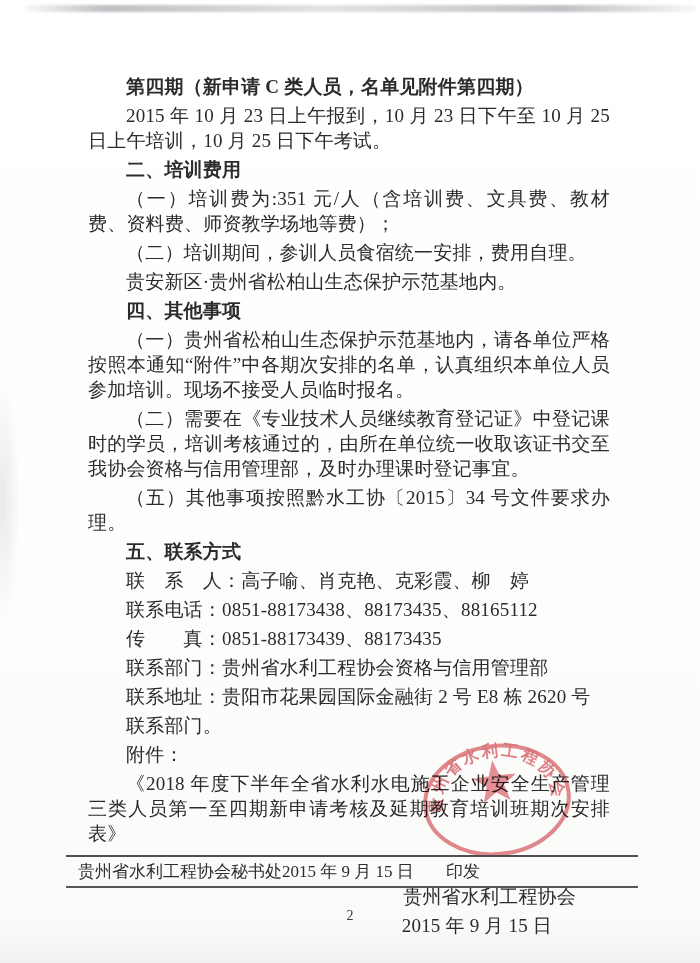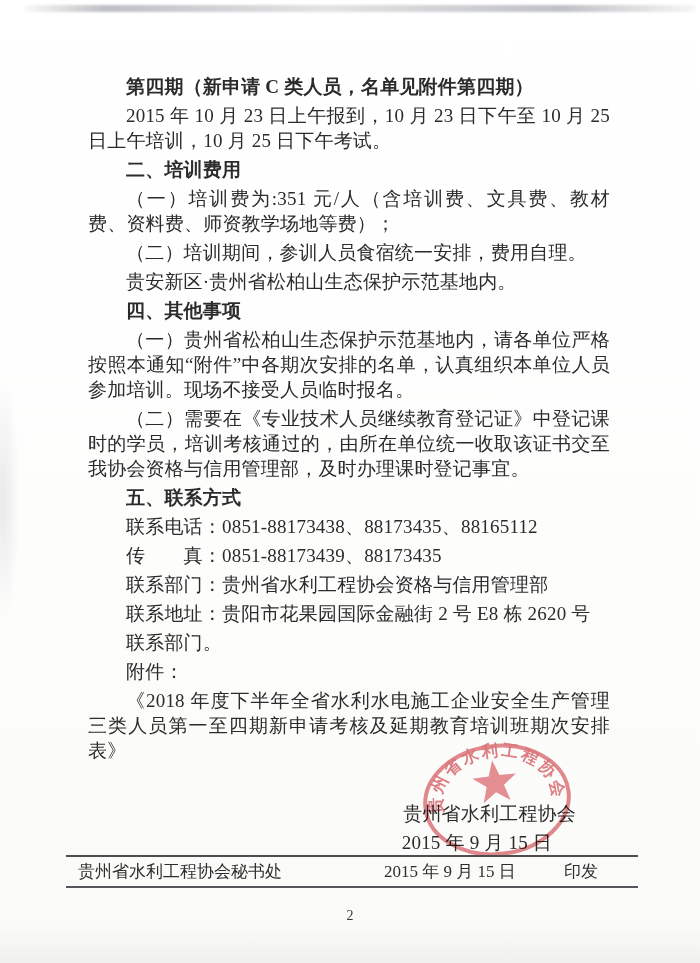--- a/index.html
+++ b/index.html
@@ -56,25 +56,25 @@
     position:absolute;left:66px;top:855px;width:572px;height:2px;
     background:#4e4e50;
   }
   .footer-rule-bottom{
     position:absolute;left:66px;top:886px;width:572px;height:2px;
     background:#55555a;
   }
   .footer-row{
     position:absolute;left:66px;top:859px;width:572px;height:26px;
     font-size:17px;line-height:26px;color:#2e2e2e;
-    display:flex;justify-content:space-between;align-items:center;
+    display:flex;justify-content:flex-start;align-items:center;
   }
   .footer-left{padding-left:12px;}
   .footer-right{padding-right:40px;}
-  .footer-issue{display:inline-block;margin-left:44px;}
+  .footer-issue{display:inline-block;margin-left:28px;}
   .pagenum{
     position:absolute;left:0;top:908px;width:100%;
     text-align:center;font-size:14px;color:#3a3a3a;
   }
 </style>
 </head>
 <body>
 
 <div class="page">
 
@@ -85,21 +85,23 @@
   <div class="content">
     <p class="ind b">第四期（新申请 C 类人员，名单见附件第四期）</p>
     <p class="ind">2015 年 10 月 23 日上午报到，10 月 23 日下午至 10 月 25 日上午培训，10 月 25 日下午考试。</p>
     <p class="ind b">二、培训费用</p>
     <p class="ind">（一）培训费为:351 元/人（含培训费、文具费、教材费、资料费、师资教学场地等费）；</p>
     <p class="ind">（二）培训期间，参训人员食宿统一安排，费用自理。</p>
     <p class="ind">贵安新区·贵州省松柏山生态保护示范基地内。</p>
     <p class="ind b">四、其他事项</p>
     <p class="ind">（一）贵州省松柏山生态保护示范基地内，请各单位严格按照本通知“附件”中各期次安排的名单，认真组织本单位人员参加培训。现场不接受人员临时报名。</p>
     <p class="ind">（二）需要在《专业技术人员继续教育登记证》中登记课时的学员，培训考核通过的，由所在单位统一收取该证书交至我协会资格与信用管理部，及时办理课时登记事宜。</p>
+    <p class="ind">（五）其他事项按照黔水工协〔2015〕34 号文件要求办理。</p>
     <p class="ind b">五、联系方式</p>
+    <p class="contact">联　系　人：高子喻、肖克艳、克彩霞、柳　婷</p>
     <p class="contact">联系电话：0851-88173438、88173435、88165112</p>
     <p class="contact">传　　真：0851-88173439、88173435</p>
     <p class="contact">联系部门：贵州省水利工程协会资格与信用管理部</p>
     <p class="contact">联系地址：贵阳市花果园国际金融街 2 号 E8 栋 2620 号</p>
     <p class="ind">联系部门。</p>
     <p class="ind">附件：</p>
     <p class="ind">《2018 年度下半年全省水利水电施工企业安全生产管理三类人员第一至四期新申请考核及延期教育培训班期次安排表》</p>
 
     <div class="signature">
       <p class="sign-org">贵州省水利工程协会</p>

